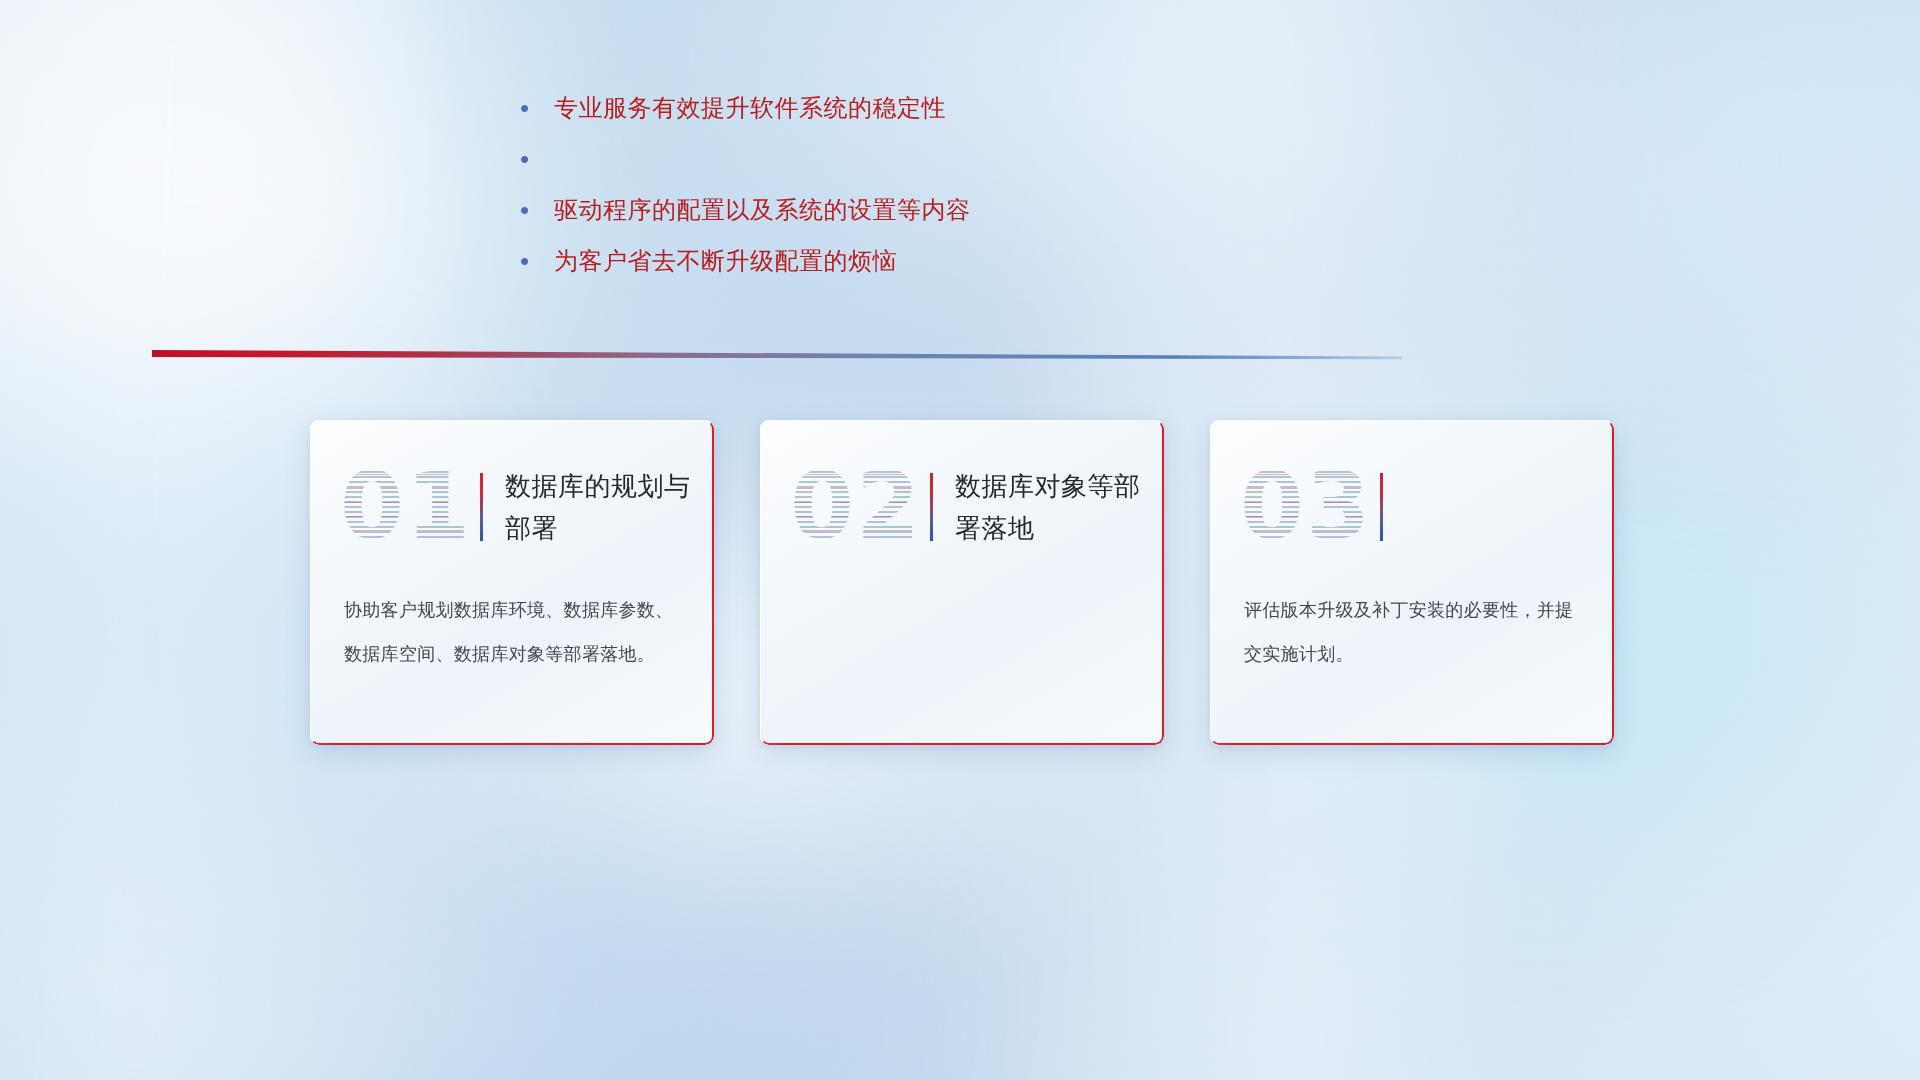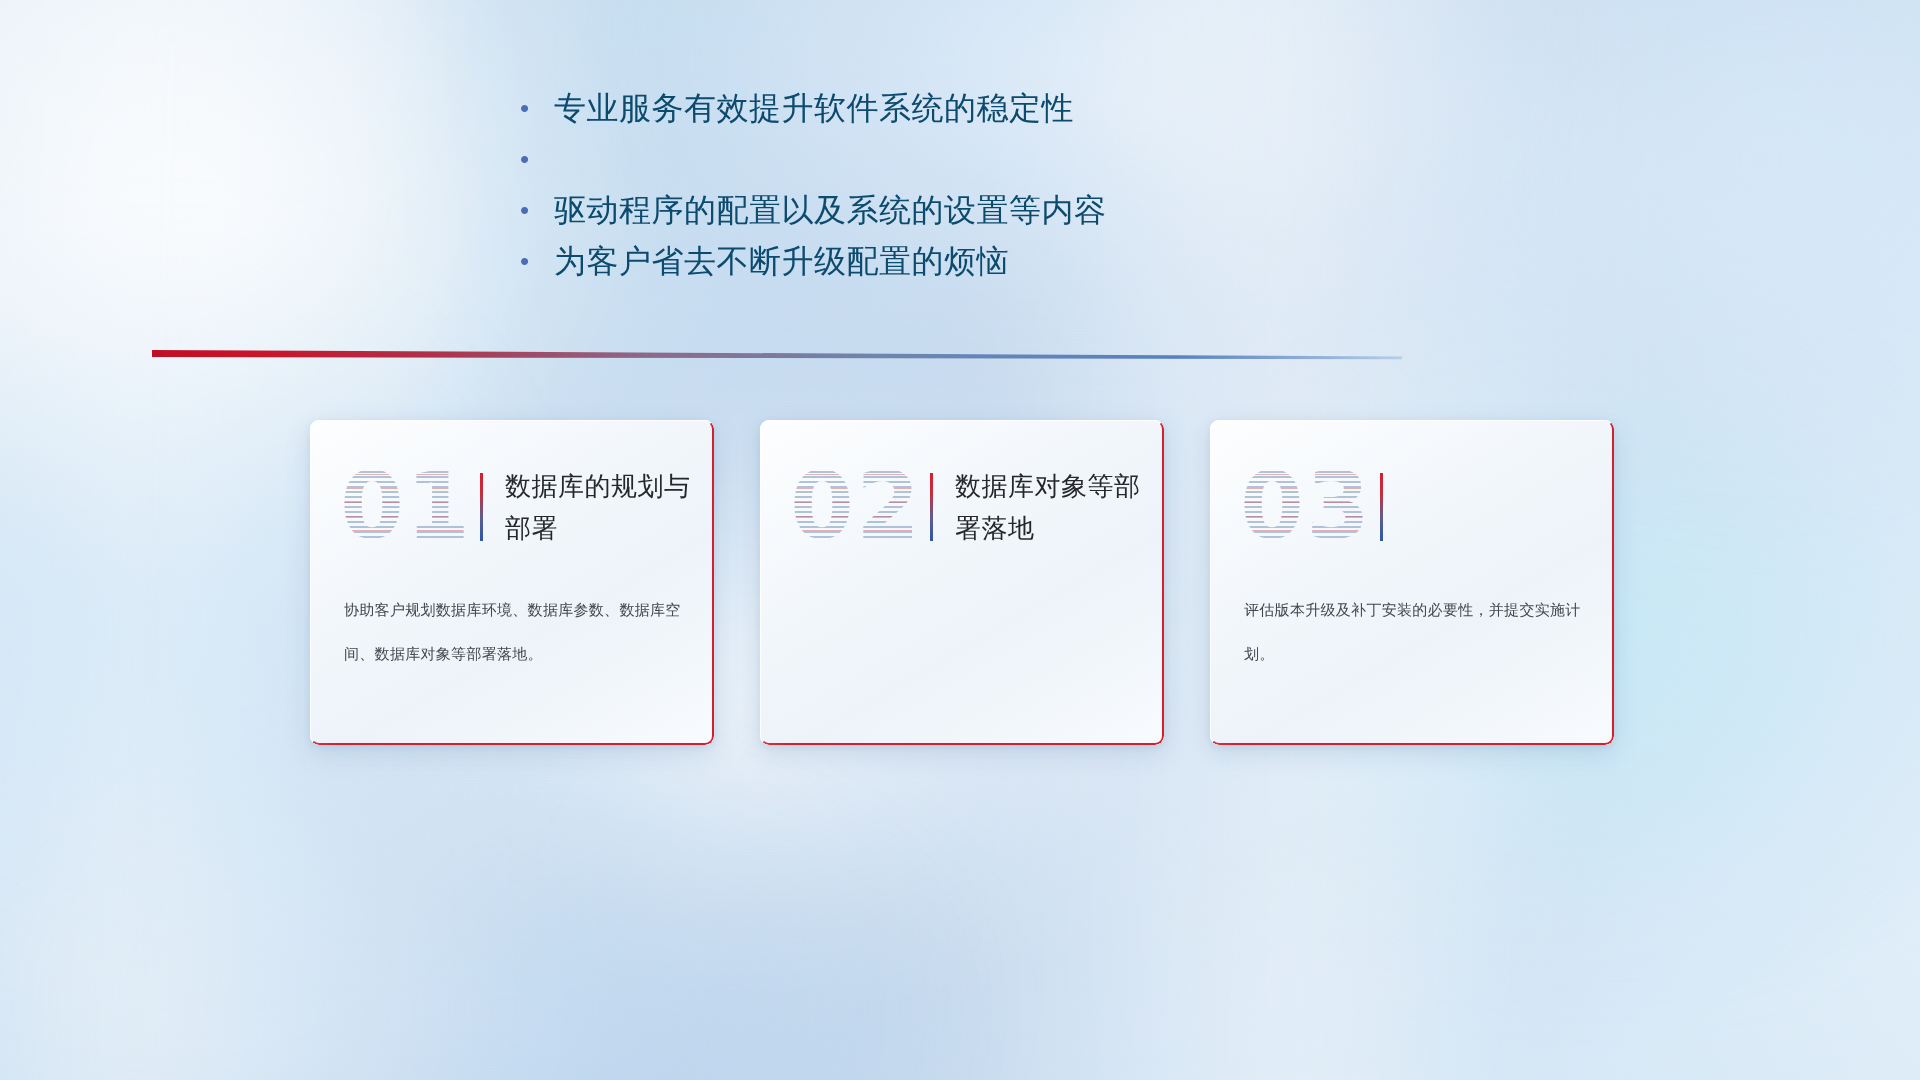--- a/index.html
+++ b/index.html
@@ -69,22 +69,22 @@
   }
   .bullet-row{
     display:flex;align-items:flex-start;
     height:51px;
   }
   .bullet-dot{
     width:34px;flex:0 0 34px;
     color:#4a6db5;font-size:26px;line-height:40px;text-align:left;
   }
   .bullet-text{
-    color:#0c4a6e;
-    font-size:32px;
+    color:#b91c1c;
+    font-size:24px;
     line-height:40px;
     letter-spacing:.5px;
     white-space:nowrap;
   }
 
   
   #divider{
     position:absolute;left:152px;top:348px;width:1250px;height:14px;z-index:6;
   }
   #divider svg{display:block;}
@@ -169,21 +169,21 @@
     flex:1 1 auto;
     color:#25272b;
     font-size:26px;
     line-height:42px;
     letter-spacing:.5px;
     padding-right:8px;
   }
   .card-body{
     position:absolute;left:34px;right:30px;top:168px;
     color:#43474d;
-    font-size:15px;
+    font-size:18px;
     line-height:44px;
     letter-spacing:.3px;
   }
   .card:nth-child(2) .card-num span,
   .card:nth-child(2) .card-num .tintR,
   .card:nth-child(3) .card-num span,
   .card:nth-child(3) .card-num .tintR{}
 </style>
 </head>
 <body>

